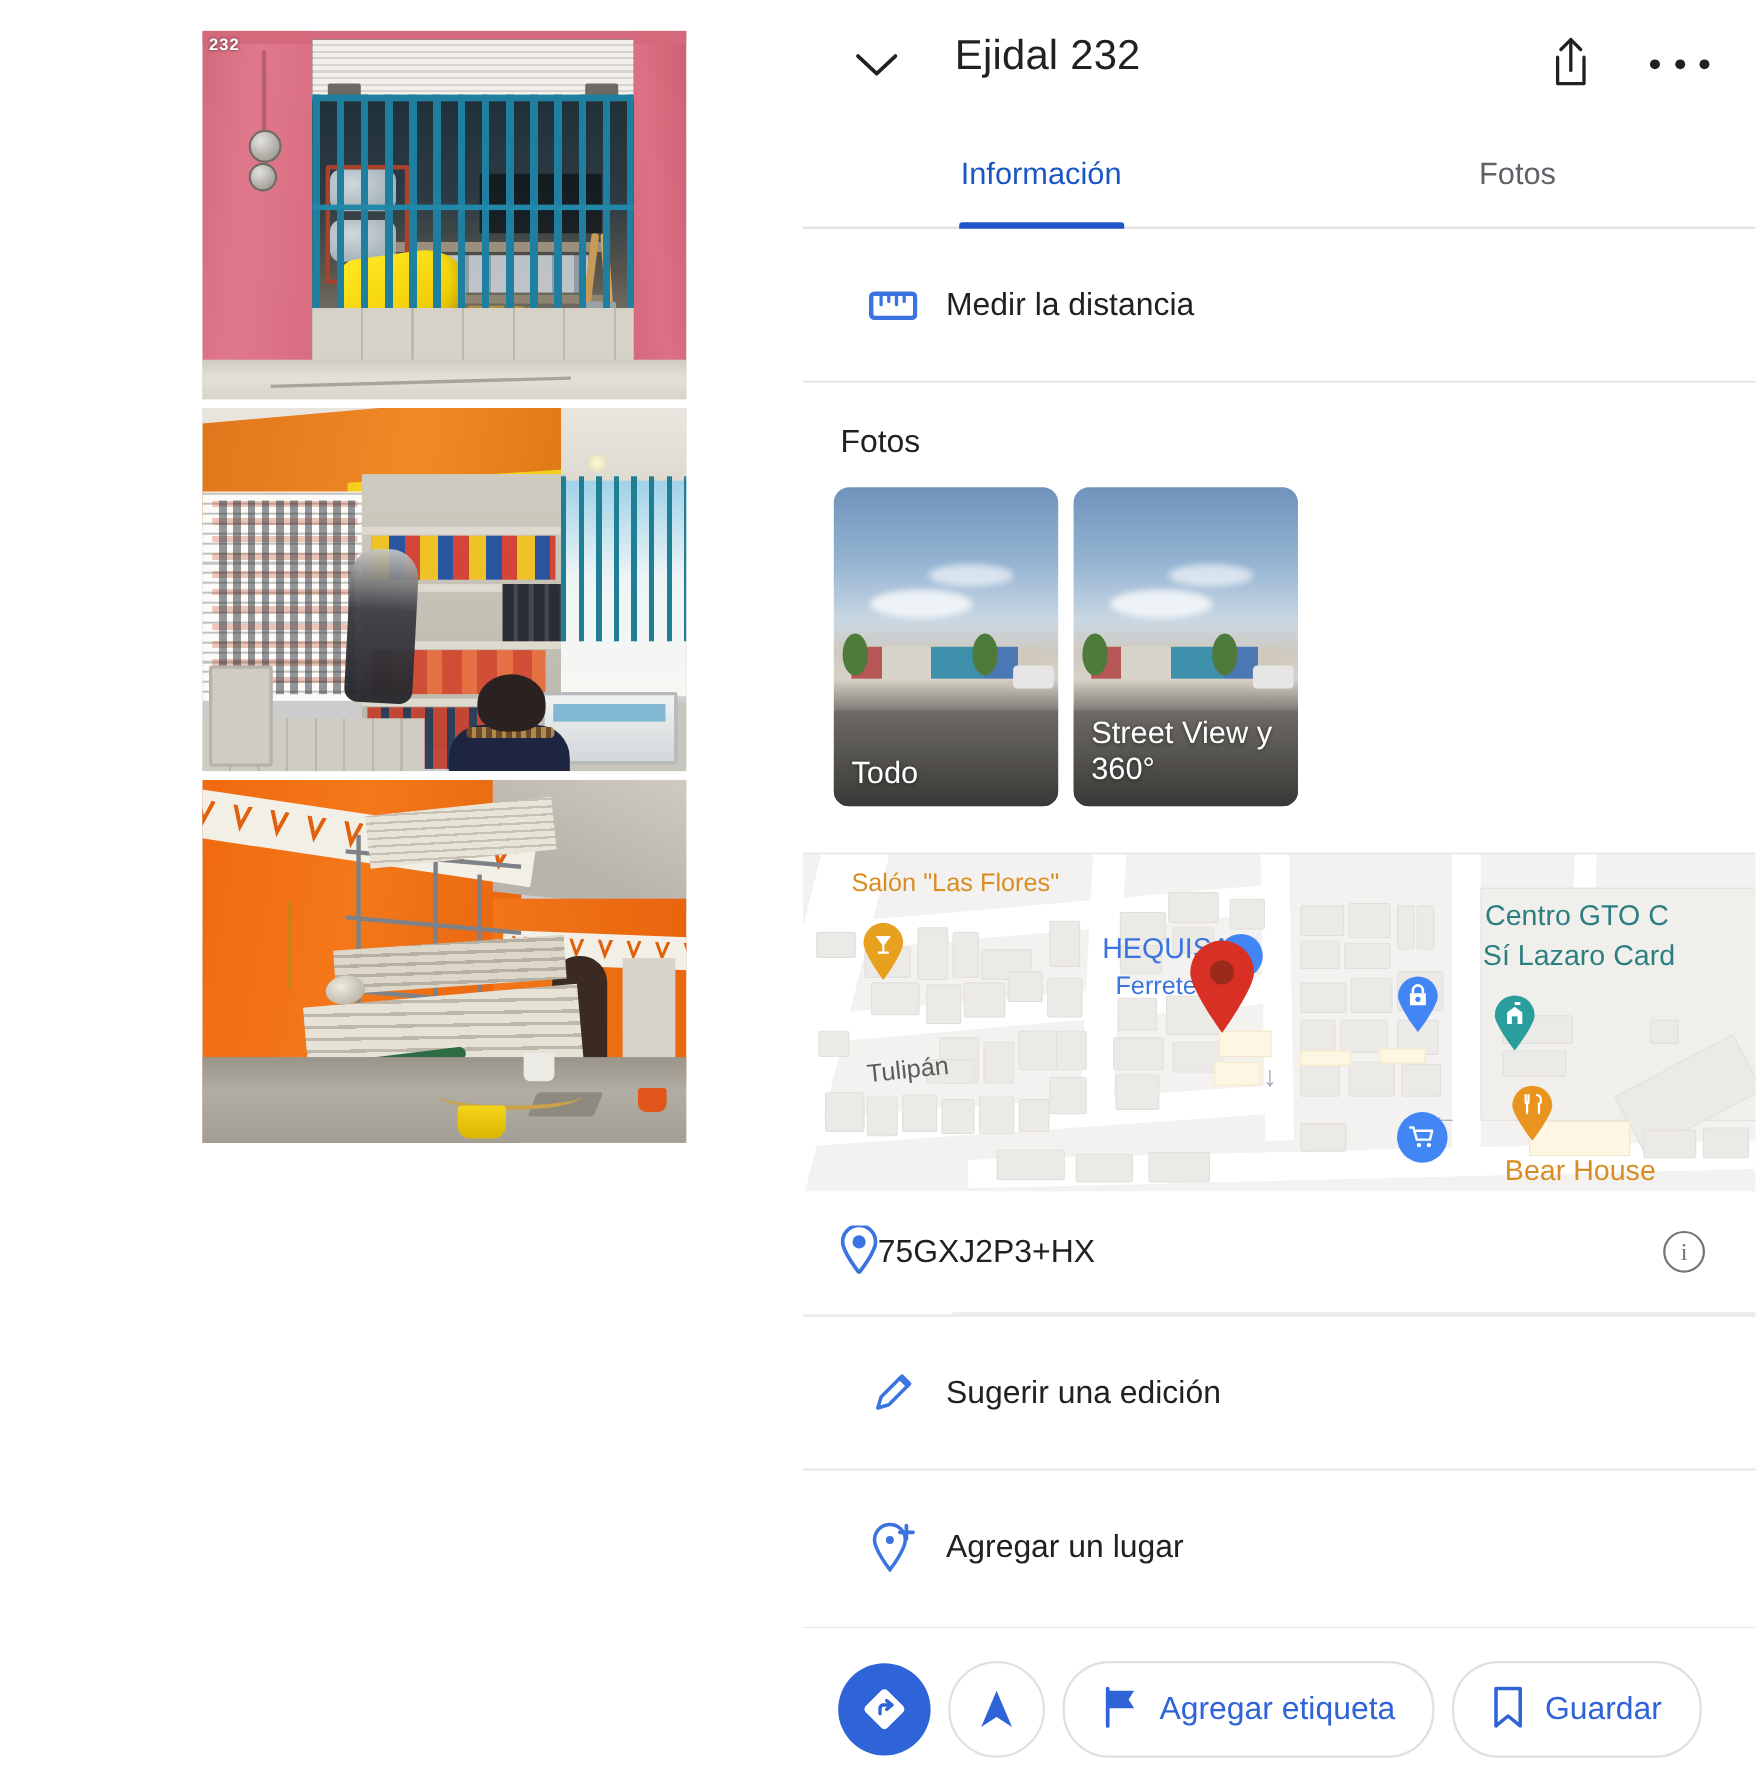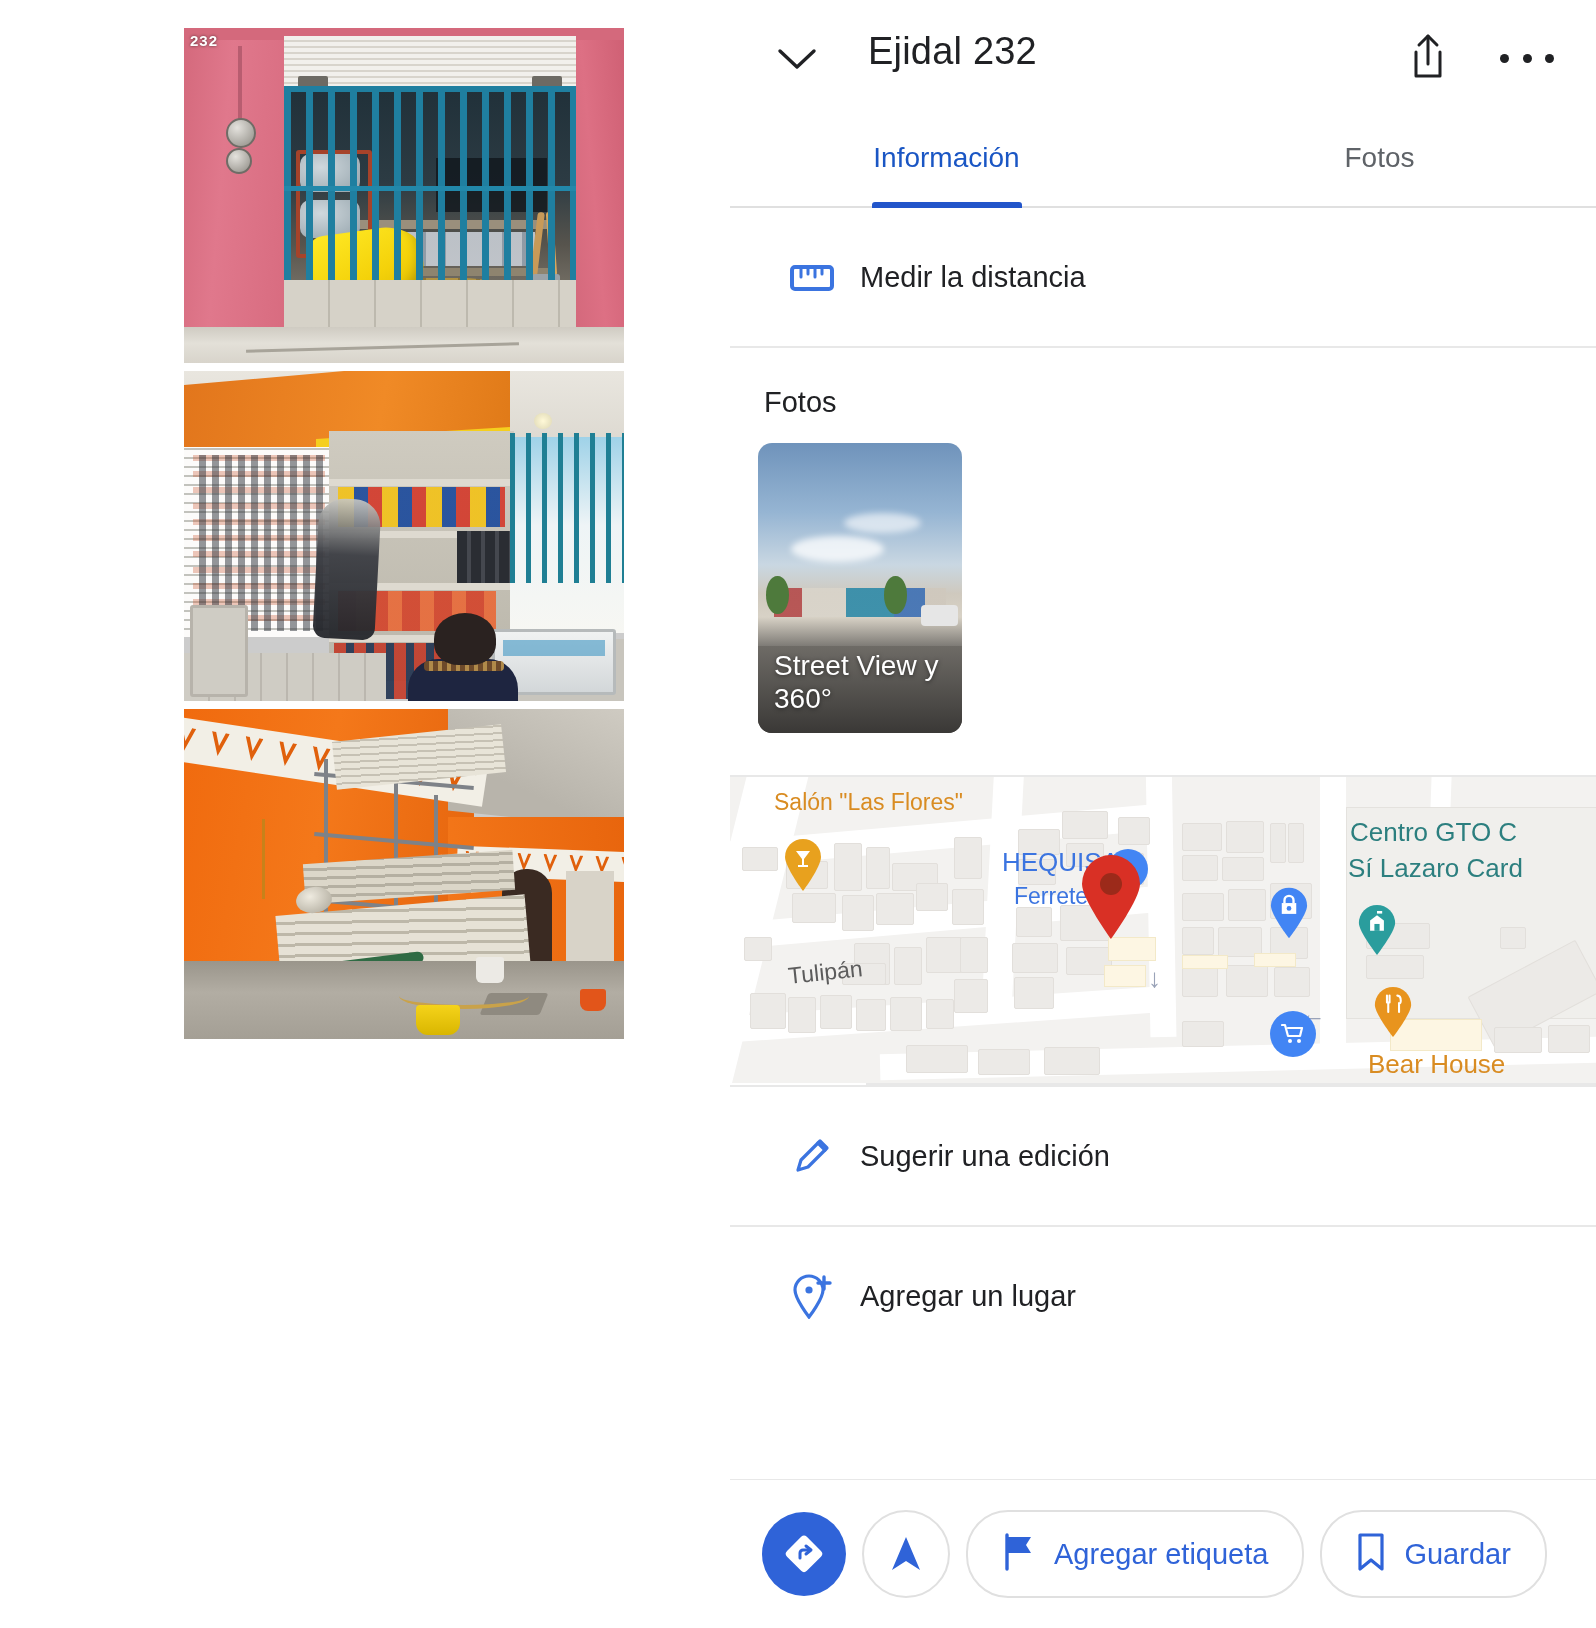--- a/index.html
+++ b/index.html
@@ -821,20 +821,30 @@
         <path d="M11 7 L11 17 M18 7 L18 14 M25 7 L25 17 M32 7 L32 14" stroke="#3b74e0" stroke-width="3" stroke-linecap="round"></path>
       </svg>
     </div>
     <div class="rlabel">Medir la distancia</div>
   </div>
   <div class="divider"></div>
 
   <div id="fotos-heading">Fotos</div>
 
   <div id="photo-cards">
+    <div class="pcard">
+      <div class="sv-cloud1"></div>
+      <div class="sv-cloud2"></div>
+      <div class="sv-bldg"></div>
+      <div class="sv-tree1"></div>
+      <div class="sv-tree2"></div>
+      <div class="sv-car"></div>
+      <div class="sv-road"></div>
+      <div class="plabel">Todo</div>
+    </div>
     <div class="pcard">
       <div class="sv-cloud1"></div>
       <div class="sv-cloud2"></div>
       <div class="sv-bldg"></div>
       <div class="sv-tree1"></div>
       <div class="sv-tree2"></div>
       <div class="sv-car"></div>
       <div class="sv-road"></div>
       <div class="plabel multi">Street View y 360°</div>
     </div>
@@ -982,20 +992,30 @@
 
     <div class="circle-poi" style="left:540px;top:234px;width:46px;height:46px;background:#4285f4;">
       <svg width="24" height="22" viewBox="0 0 24 22">
         <path d="M1 2 h3 l3 11 h12 l2-8 h-14" fill="none" stroke="#fff" stroke-width="2.2" stroke-linecap="round" stroke-linejoin="round"></path>
         <circle cx="9" cy="18" r="2" fill="#fff"></circle>
           <circle cx="18" cy="18" r="2" fill="#fff"></circle>
       </svg>
     </div>
   </div>
 
+  <div class="pluscode-row">
+    <div class="ricon">
+      <svg width="34" height="44" viewBox="0 0 34 44">
+        <path d="M17 43 C17 43 32 24 32 15 A15 15 0 1 0 2 15 C2 24 17 43 17 43Z" fill="none" stroke="#3b74e0" stroke-width="3.4"></path>
+        <circle cx="17" cy="15" r="6" fill="#3b74e0"></circle>
+      </svg>
+    </div>
+    <div class="rlabel">75GXJ2P3+HX</div>
+    <div class="info-i">i</div>
+  </div>
   <div class="divider indent"></div>
 
   <div class="divider"></div>
 
   <div class="row">
     <div class="ricon">
       <svg width="40" height="40" viewBox="0 0 40 40">
         <path d="M6 34 L9 24 L28 5 L35 12 L16 31 Z" fill="none" stroke="#3b74e0" stroke-width="3.2" stroke-linejoin="round"></path>
         <path d="M26 7 L33 14" stroke="#3b74e0" stroke-width="3.2" stroke-linecap="round"></path>
       </svg>

